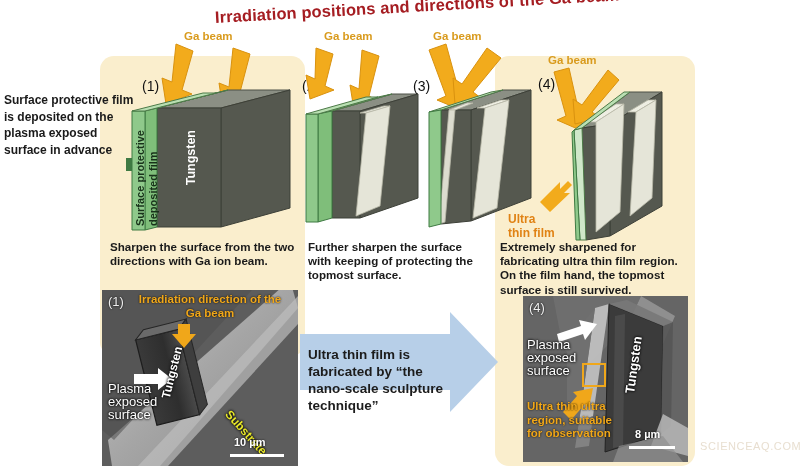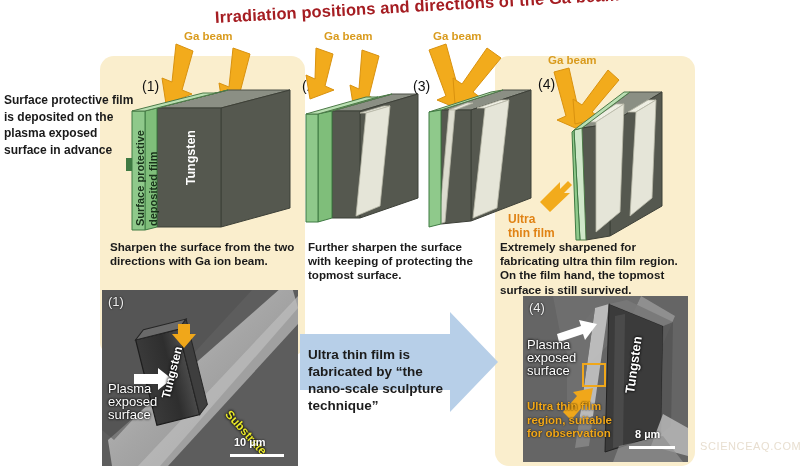--- a/index.html
+++ b/index.html
@@ -184,20 +184,21 @@
       <rect x="42" y="42" width="44" height="88" fill="url(#gw)" stroke="#1d1d1d" stroke-width="1.2"></rect>
       <path d="M42,42 L52,34 L96,34 L86,42 Z" fill="#6a6a6a" stroke="#262626" stroke-width="1"></path>
       <path d="M86,42 L96,34 L96,122 L86,130 Z" fill="#3e3e3e" stroke="#262626" stroke-width="1"></path>
     </g>
 
     <path d="M32,84 L56,84 L56,78 L70,89 L56,100 L56,94 L32,94 Z" fill="#ffffff"></path>
 
     <path d="M76,34 L88,34 L88,44 L94,44 L82,58 L70,44 L76,44 Z" fill="#f0a71a"></path>
   </svg>
   <div class="abs semnum" style="left:6px;top:4px;">(1)</div>
+  <div class="abs semorange" style="left:28px;top:3px;width:160px;text-align:center;">Irradiation direction of the Ga beam</div>
   <div class="abs semlabel" style="left:6px;top:92px;width:56px;">Plasma exposed surface</div>
   <div class="abs vert semlabel" style="left:64px;top:56px;font-weight:bold;font-size:12px;transform:rotate(194deg);">Tungsten</div>
   <div class="abs semlabel" style="left:130px;top:118px;color:#e8e82a;font-weight:bold;font-size:12px;transform:rotate(48deg);transform-origin:left top;">Substrate</div>
   <div class="abs scaletxt" style="left:132px;top:146px;">10 µm</div>
   <div class="abs scalebar" style="left:128px;top:164px;width:54px;"></div>
 </div>
 
 <svg class="abs" style="left:300px;top:312px;" width="198" height="100" viewBox="0 0 198 100">
   <path d="M0,22 L150,22 L150,0 L198,50 L150,100 L150,78 L0,78 Z" fill="#b7cfe8"></path>
 </svg>
@@ -225,18 +226,18 @@
 
     <path d="M34,38 L58,30 L56,24 L74,28 L62,44 L60,38 L36,46 Z" fill="#ffffff"></path>
 
     <rect x="60" y="68" width="22" height="22" fill="none" stroke="#f0a71a" stroke-width="2"></rect>
 
     <path d="M40,116 L54,100 L50,96 L70,92 L66,112 L62,108 L48,124 Z" fill="#f0a71a"></path>
   </svg>
   <div class="abs semnum" style="left:6px;top:4px;">(4)</div>
   <div class="abs semlabel" style="left:4px;top:42px;width:52px;">Plasma exposed surface</div>
   <div class="abs vert semlabel" style="left:104px;top:40px;font-weight:bold;font-size:13px;transform:rotate(188deg);">Tungsten</div>
-  <div class="abs semorange" style="left:4px;top:104px;width:86px;">Ultra thin film region, suitable for observation</div>
+  <div class="abs semorange" style="left:4px;top:104px;width:86px;">Ultra thin ultra region, suitable for observation</div>
   <div class="abs scaletxt" style="left:112px;top:132px;">8 µm</div>
   <div class="abs scalebar" style="left:106px;top:150px;width:46px;"></div>
 </div>
 
 <div class="abs wm" style="left:700px;top:440px;">SCIENCEAQ.COM</div>
 
 </body></html>

